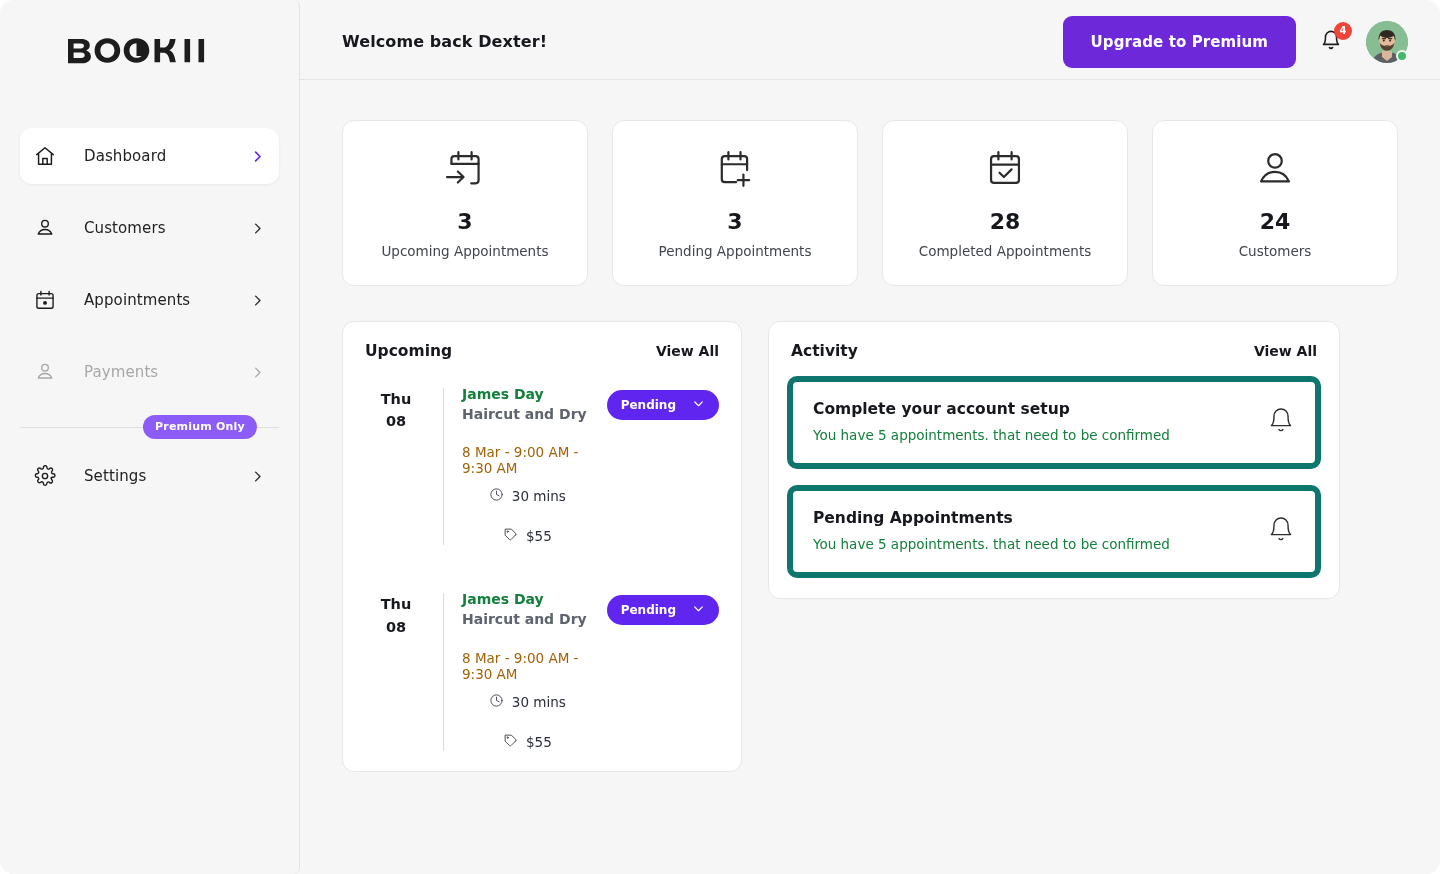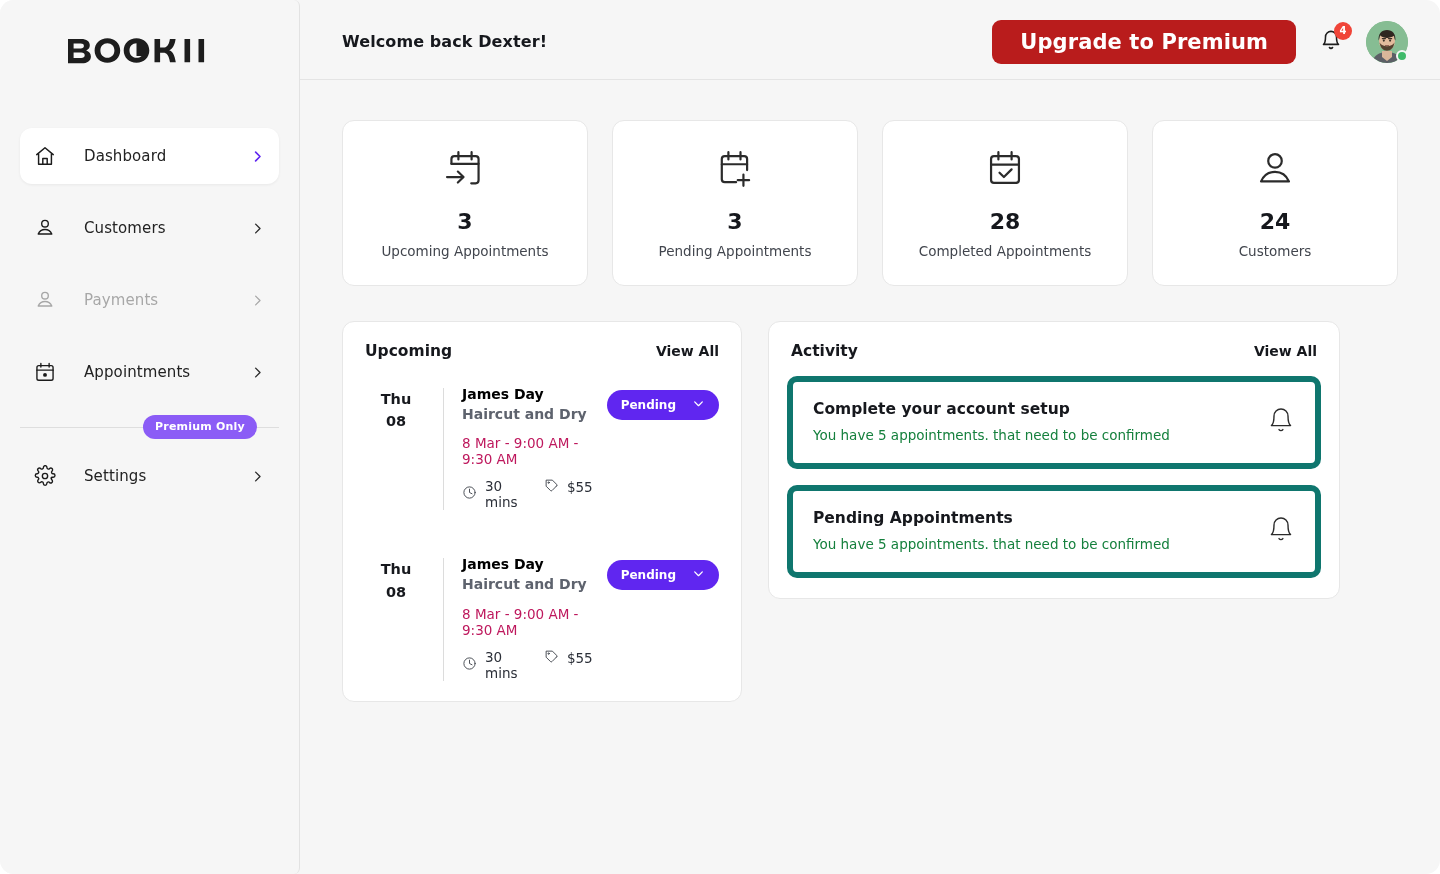--- a/index.html
+++ b/index.html
@@ -121,26 +121,26 @@
   }
   .welcome {
     font-size: 16px; font-weight: bold; color: #16181d;
     letter-spacing: .1px;
   }
   .topbar-right {
     margin-left: auto;
     display: flex; align-items: center; gap: 22px;
   }
   .upgrade-btn {
-    background: #b91c1c;
+    background: #6d28d9;
     color: #fff;
-    font-size: 21px; font-weight: bold;
+    font-size: 15px; font-weight: bold;
     border: none;
     border-radius: 9px;
-    height: 44px;
+    height: 52px;
     padding: 0 28px;
     cursor: pointer;
     letter-spacing: .1px;
     font-family: "DejaVu Sans", sans-serif;
   }
   .bell-wrap { position: relative; cursor: pointer; width: 26px; height: 30px;
                display: flex; align-items: center; justify-content: center; }
   .bell-badge {
     position: absolute; top: -5px; right: -8px;
     background: #f04438; color: #fff;
@@ -201,24 +201,24 @@
   .appt-row { display: flex; align-items: flex-start; padding: 0 4px; }
   .appt-row + .appt-row { margin-top: 46px; }
   .appt-date {
     width: 62px; text-align: center; flex: 0 0 62px;
     padding-top: 2px;
   }
   .appt-dow { font-size: 14.5px; font-weight: bold; color: #16181d; line-height: 1.6; }
   .appt-dom { font-size: 14.5px; font-weight: bold; color: #16181d; line-height: 1.5; }
   .appt-sep { width: 1px; background: #dcdcdc; align-self: stretch; margin: 2px 18px 0 16px; }
   .appt-body { flex: 1; min-width: 0; }
-  .appt-name { font-size: 14px; font-weight: bold; color: #000000; line-height: 1.25; }
+  .appt-name { font-size: 14px; font-weight: bold; color: #15803d; line-height: 1.25; }
   .appt-service { font-size: 14px; font-weight: bold; color: #5e636e; line-height: 1.35; margin-top: 1px; }
-  .appt-when { font-size: 13.5px; color: #be185d; margin-top: 12px; }
-  .appt-meta { display: flex; align-items: flex-start; gap: 22px; margin-top: 11px; }
+  .appt-when { font-size: 13.5px; color: #a16207; margin-top: 21px; }
+  .appt-meta { display: flex; align-items: center; gap: 22px; margin-top: 11px; flex-direction: column; }
   .meta { display: flex; align-items: center; gap: 8px; font-size: 13.5px; color: #2b2f38; }
   .meta svg { color: #41454d; flex: 0 0 auto; }
   .status-pill {
     background: #6026f0; color: #fff;
     font-size: 12px; font-weight: bold;
     border: none; border-radius: 20px;
     height: 30px; padding: 0 14px;
     display: flex; align-items: center; gap: 16px;
     cursor: pointer; margin-left: 14px; margin-top: 4px;
     font-family: "DejaVu Sans", sans-serif;
@@ -290,46 +290,46 @@
             </svg>
         </span>
         <span class="nav-label">Customers</span>
         <span class="nav-chev">
           <svg width="15" height="15" viewBox="0 0 24 24" fill="none" stroke="currentColor" stroke-width="2.2" stroke-linecap="round" stroke-linejoin="round">
               <polyline points="9 5 16 12 9 19"></polyline>
             </svg>
         </span>
       </div>
 
-      <div class="nav-item disabled">
-        <span class="nav-icon">
-          <svg width="22" height="22" viewBox="0 0 24 24" fill="none" stroke="currentColor" stroke-width="1.5" stroke-linecap="round" stroke-linejoin="round">
-              <circle cx="12" cy="7.3" r="3.6"></circle>
-              <path d="M4.6 18.6c1.4-3.3 4.2-5 7.4-5s6 1.7 7.4 5z"></path>
-            </svg>
-        </span>
-        <span class="nav-label">Payments</span>
-        <span class="nav-chev">
-          <svg width="15" height="15" viewBox="0 0 24 24" fill="none" stroke="currentColor" stroke-width="2" stroke-linecap="round" stroke-linejoin="round">
-              <polyline points="9 5 16 12 9 19"></polyline>
-            </svg>
-        </span>
-      </div>
-
       <div class="nav-item">
         <span class="nav-icon">
           <svg width="22" height="22" viewBox="0 0 24 24" fill="none" stroke="currentColor" stroke-width="1.5" stroke-linecap="round" stroke-linejoin="round">
               <rect x="3.2" y="5" width="17.6" height="16" rx="2"></rect>
               <path d="M7.5 2.6v4M16.5 2.6v4M3.2 10h17.6"></path>
               <circle cx="12" cy="15.2" r="2.1" fill="currentColor" stroke="none"></circle>
             </svg>
         </span>
         <span class="nav-label">Appointments</span>
         <span class="nav-chev">
           <svg width="15" height="15" viewBox="0 0 24 24" fill="none" stroke="currentColor" stroke-width="2.2" stroke-linecap="round" stroke-linejoin="round">
+              <polyline points="9 5 16 12 9 19"></polyline>
+            </svg>
+        </span>
+      </div>
+
+      <div class="nav-item disabled">
+        <span class="nav-icon">
+          <svg width="22" height="22" viewBox="0 0 24 24" fill="none" stroke="currentColor" stroke-width="1.5" stroke-linecap="round" stroke-linejoin="round">
+              <circle cx="12" cy="7.3" r="3.6"></circle>
+              <path d="M4.6 18.6c1.4-3.3 4.2-5 7.4-5s6 1.7 7.4 5z"></path>
+            </svg>
+        </span>
+        <span class="nav-label">Payments</span>
+        <span class="nav-chev">
+          <svg width="15" height="15" viewBox="0 0 24 24" fill="none" stroke="currentColor" stroke-width="2" stroke-linecap="round" stroke-linejoin="round">
               <polyline points="9 5 16 12 9 19"></polyline>
             </svg>
         </span>
       </div>
 
       <div class="divider-wrap">
         <div class="divider-line"></div>
         <span class="premium-badge">Premium Only</span>
       </div>
 

